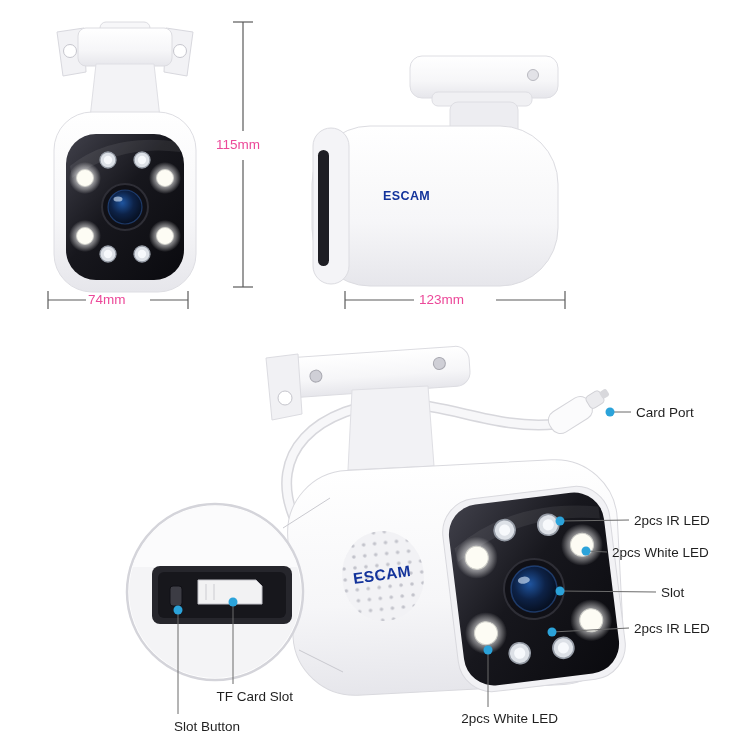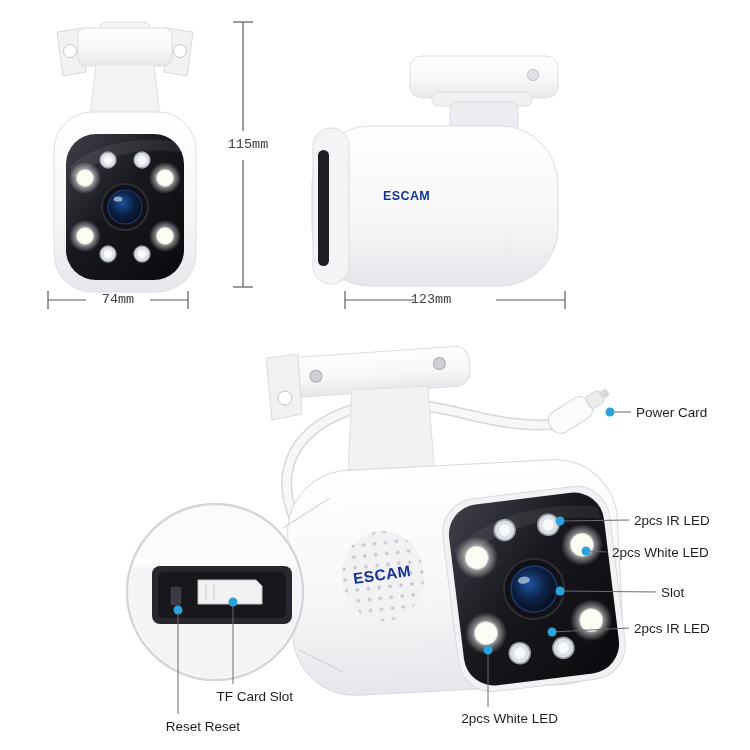--- a/index.html
+++ b/index.html
@@ -1,27 +1,27 @@
 <!DOCTYPE html>
 <html><head>
 <meta charset="utf-8">
 <style>
   * { margin:0; padding:0; box-sizing:border-box; }
   html,body { background:#ffffff; font-family:"Liberation Sans", sans-serif; }
   .stage { position:relative; width:750px; height:750px; background:#ffffff; overflow:hidden; }
   .stage > svg { position:absolute; left:0; top:0; }
   .lbl { position:absolute; font-size:13.5px; color:#1f1f1f; white-space:nowrap; }
   .lbl.center { text-align:right; }
-  .dim { position:absolute; font-size:13.5px; color:#404040; text-align:center; white-space:nowrap;font-family:Liberation Mono, monospace; }
+  .dim { position:absolute; font-size:13.5px; color:#ec4899; text-align:left; white-space:nowrap; }
   .logo { position:absolute; color:#13339b; font-weight:bold; letter-spacing:0.4px; white-space:nowrap; }
   .logo-side { left:383px; top:189px; font-size:12.5px; }
   .logo-main { left:353px; top:566px; font-size:15.5px; transform:rotate(-8deg); }
   .dim-height { left:216px; top:137px; width:64px; }
   .dim-front  { left:88px;  top:292px; width:60px; }
-  .dim-side   { left:395px; top:292px; width:72px; }
+  .dim-side   { left:419px; top:292px; width:72px; }
   .lbl-power       { left:636px; top:405px; }
   .lbl-ir-top      { left:634px; top:513px; }
   .lbl-white-right { left:612px; top:545px; }
   .lbl-lens        { left:661px; top:585px; }
   .lbl-ir-bottom   { left:634px; top:621px; }
   .lbl-white-bottom{ left:418px; top:711px; width:140px; }
   .lbl-tf          { left:173px; top:689px; width:120px; }
   .lbl-reset       { left:120px; top:719px; width:120px; }
 </style>
 </head>
@@ -238,22 +238,22 @@
     </g>
   </svg>
 
   <div class="logo logo-side">ESCAM</div>
   <div class="logo logo-main">ESCAM</div>
 
   <div class="dim dim-height">115mm</div>
   <div class="dim dim-front">74mm</div>
   <div class="dim dim-side">123mm</div>
 
-  <div class="lbl lbl-power">Power Card</div>
+  <div class="lbl lbl-power">Card Port</div>
   <div class="lbl lbl-ir-top">2pcs IR LED</div>
   <div class="lbl lbl-white-right">2pcs White LED</div>
   <div class="lbl lbl-lens">Slot</div>
   <div class="lbl lbl-ir-bottom">2pcs IR LED</div>
   <div class="lbl lbl-white-bottom center">2pcs White LED</div>
   <div class="lbl lbl-tf center">TF Card Slot</div>
-  <div class="lbl lbl-reset center">Reset Reset</div>
+  <div class="lbl lbl-reset center">Slot Button</div>
 
 </div>
 
 </body></html>

